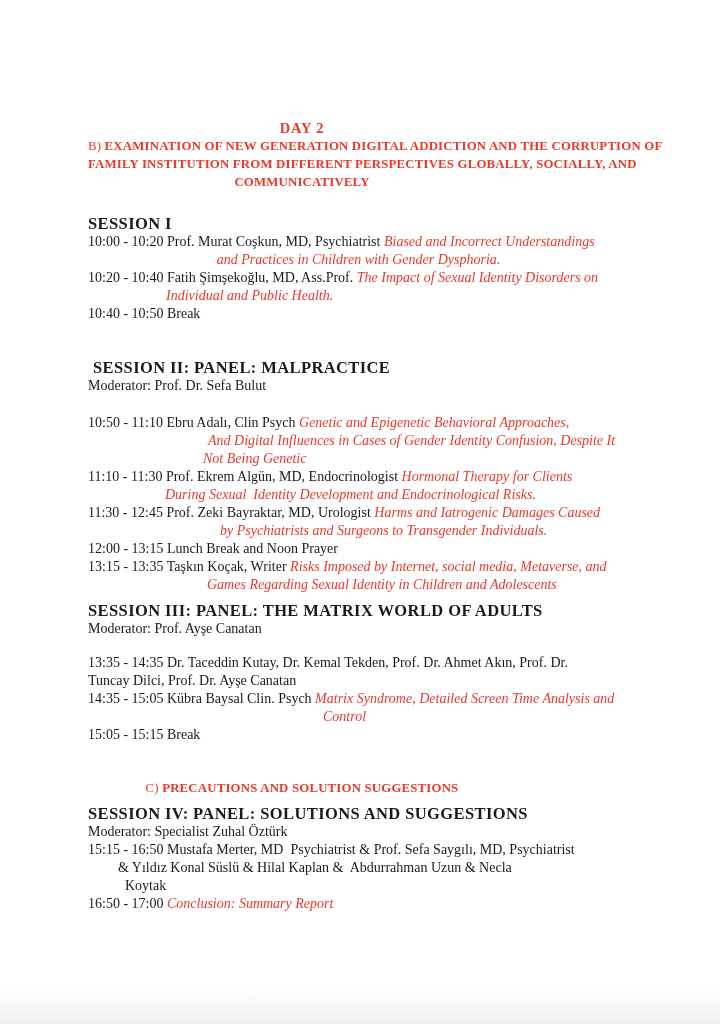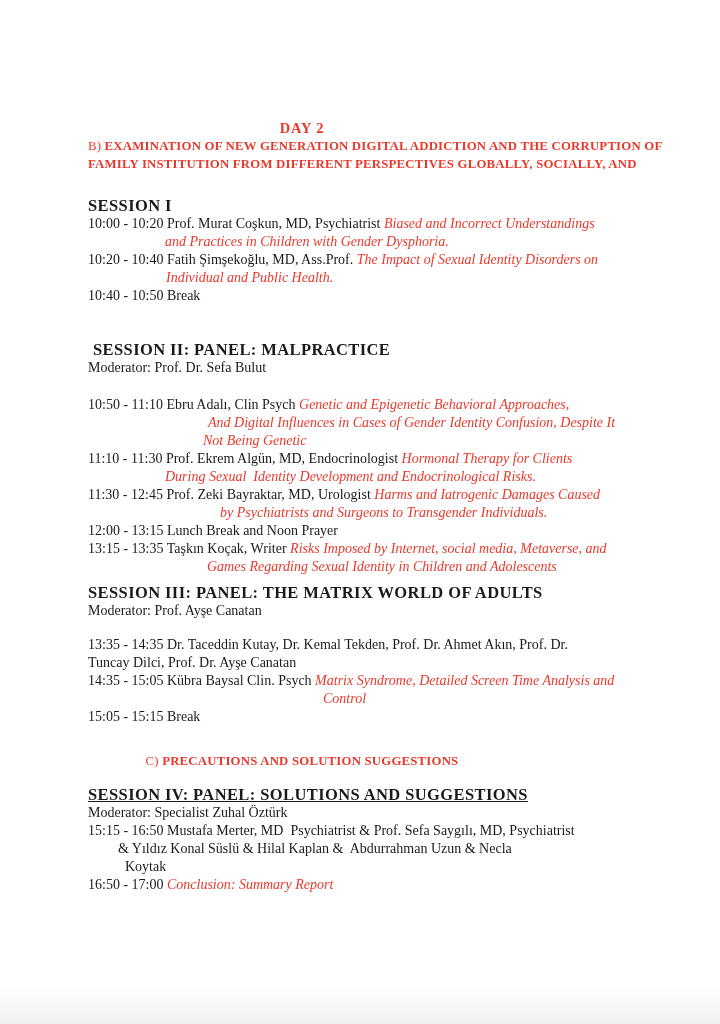--- a/index.html
+++ b/index.html
@@ -57,23 +57,24 @@
   }
 </style>
 </head>
 <body>
 
 <div class="page">
   <div id="doc-lines">
       <p class="line center v-day"><span class="sg-rb">DAY 2</span></p>
       <p class="line center v-redhead"><span class="sg-r">B) </span><span class="sg-rb">EXAMINATION OF NEW GENERATION DIGITAL ADDICTION AND THE CORRUPTION OF</span></p>
       <p class="line center v-redhead"><span class="sg-rb">FAMILY INSTITUTION FROM DIFFERENT PERSPECTIVES GLOBALLY, SOCIALLY, AND</span></p>
+      <p class="line center v-redhead"><span class="sg-rb">COMMUNICATIVELY</span></p>
       <p class="line v-session" style="margin-top: 24px;"><span class="sg-bb">SESSION I</span></p>
       <p class="line" style=""><span class="sg-k">10:00 - 10:20 Prof. Murat Coşkun, MD, Psychiatrist </span><span class="sg-ri">Biased and Incorrect Understandings</span></p>
-      <p class="line" style="padding-left: 77px;"><span class="sg-ri">and Practices in Children with Gender Dysphoria.</span></p>
+      <p class="line" style="padding-left: 77px; text-align: center;"><span class="sg-ri">and Practices in Children with Gender Dysphoria.</span></p>
       <p class="line"><span class="sg-k">10:20 - 10:40 Fatih Şimşekoğlu, MD, Ass.Prof. </span><span class="sg-ri">The Impact of Sexual Identity Disorders on</span></p>
       <p class="line" style="padding-left: 78px;"><span class="sg-ri">Individual and Public Health.</span></p>
       <p class="line"><span class="sg-k">10:40 - 10:50 Break</span></p>
       <p class="line v-session" style="margin-top: 36px; padding-left: 5px;"><span class="sg-bb">SESSION II: PANEL: MALPRACTICE</span></p>
       <p class="line"><span class="sg-k">Moderator: Prof. Dr. Sefa Bulut</span></p>
       <p class="line" style="margin-top: 19px;"><span class="sg-k">10:50 - 11:10 Ebru Adalı, Clin Psych </span><span class="sg-ri">Genetic and Epigenetic Behavioral Approaches,</span></p>
       <p class="line" style="padding-left: 120px;"><span class="sg-ri">And Digital Influences in Cases of Gender Identity Confusion, Despite It</span></p>
       <p class="line" style="padding-left: 115px;"><span class="sg-ri">Not Being Genetic</span></p>
       <p class="line"><span class="sg-k">11:10 - 11:30 Prof. Ekrem Algün, MD, Endocrinologist </span><span class="sg-ri">Hormonal Therapy for Clients</span></p>
       <p class="line" style="padding-left: 77px;"><span class="sg-ri">During Sexual  Identity Development and Endocrinological Risks.</span></p>
@@ -82,22 +83,22 @@
       <p class="line"><span class="sg-k">12:00 - 13:15 Lunch Break and Noon Prayer</span></p>
       <p class="line"><span class="sg-k">13:15 - 13:35 Taşkın Koçak, Writer </span><span class="sg-ri">Risks Imposed by Internet, social media, Metaverse, and</span></p>
       <p class="line" style="padding-left: 119px;"><span class="sg-ri">Games Regarding Sexual Identity in Children and Adolescents</span></p>
       <p class="line v-session" style="margin-top: 8px;"><span class="sg-bb">SESSION III: PANEL: THE MATRIX WORLD OF ADULTS</span></p>
       <p class="line"><span class="sg-k">Moderator: Prof. Ayşe Canatan</span></p>
       <p class="line" style="margin-top: 16px;"><span class="sg-k">13:35 - 14:35 Dr. Taceddin Kutay, Dr. Kemal Tekden, Prof. Dr. Ahmet Akın, Prof. Dr.</span></p>
       <p class="line"><span class="sg-k">Tuncay Dilci, Prof. Dr. Ayşe Canatan</span></p>
       <p class="line"><span class="sg-k">14:35 - 15:05 Kübra Baysal Clin. Psych </span><span class="sg-ri">Matrix Syndrome, Detailed Screen Time Analysis and</span></p>
       <p class="line" style="padding-left: 235px;"><span class="sg-ri">Control</span></p>
       <p class="line"><span class="sg-k">15:05 - 15:15 Break</span></p>
-      <p class="line center v-redhead" style="margin-top: 26px;"><span class="sg-r">C) </span><span class="sg-rb">PRECAUTIONS AND SOLUTION SUGGESTIONS</span></p>
-      <p class="line v-session" style="margin-top: 16px; text-decoration: underline;"><span class="sg-bb">SESSION IV: PANEL: SOLUTIONS AND SUGGESTIONS</span></p>
+      <p class="line center v-redhead" style="margin-top: 35px;"><span class="sg-r">C) </span><span class="sg-rb">PRECAUTIONS AND SOLUTION SUGGESTIONS</span></p>
+      <p class="line v-session" style="margin-top: 8px;"><span class="sg-bb">SESSION IV: PANEL: SOLUTIONS AND SUGGESTIONS</span></p>
       <p class="line"><span class="sg-k">Moderator: Specialist Zuhal Öztürk</span></p>
       <p class="line"><span class="sg-k">15:15 - 16:50 Mustafa Merter, MD  Psychiatrist &amp; Prof. Sefa Saygılı, MD, Psychiatrist</span></p>
       <p class="line" style="padding-left: 30px;"><span class="sg-k">&amp; Yıldız Konal Süslü &amp; Hilal Kaplan &amp;  Abdurrahman Uzun &amp; Necla</span></p>
       <p class="line" style="padding-left: 37px;"><span class="sg-k">Koytak</span></p>
       <p class="line"><span class="sg-k">16:50 - 17:00 </span><span class="sg-ri">Conclusion: Summary Report</span></p>
     </div>
   <div class="page-bottom-shade"></div>
 </div>
 
 </body></html>

